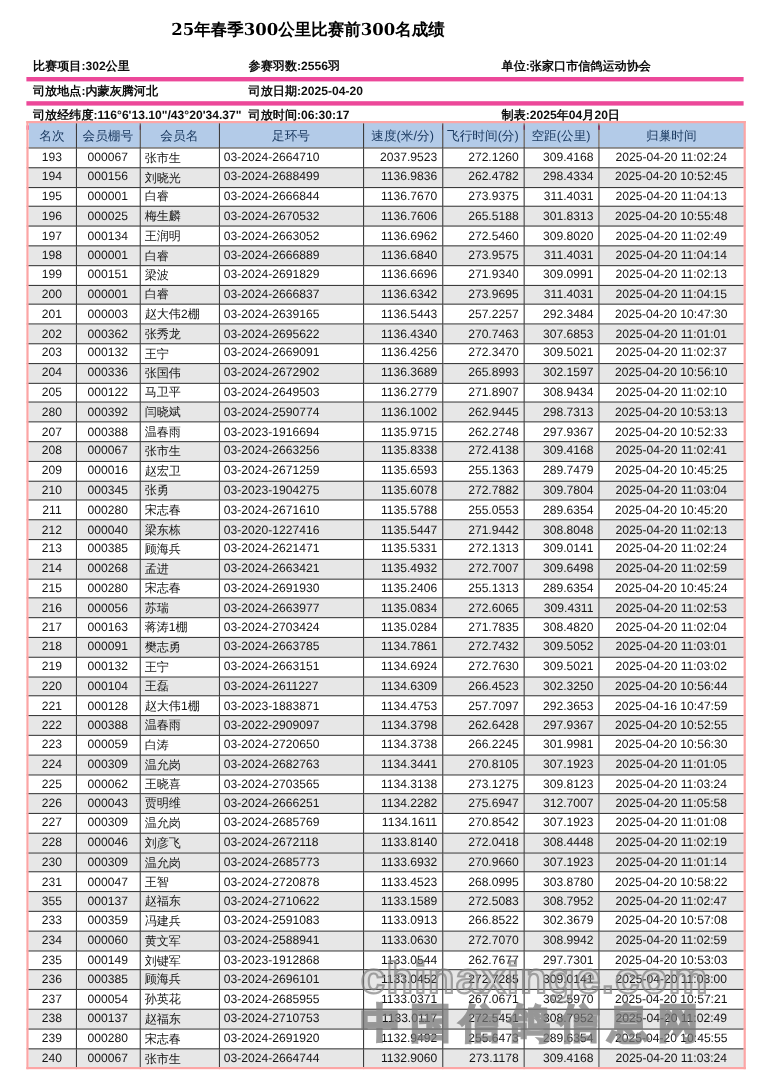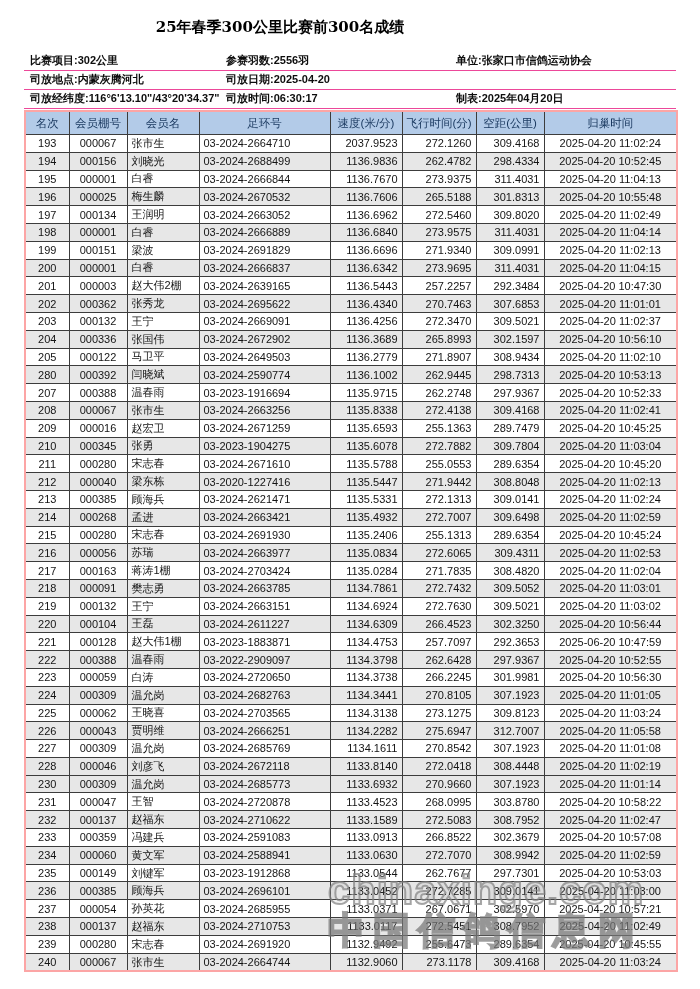--- a/index.html
+++ b/index.html
@@ -16,21 +16,21 @@
     overflow:hidden;
   }
   .title{
     position:absolute;top:18px;left:0;width:560px;text-align:center;
     font-size:15px;font-weight:700;color:#000;
     font-family:"DejaVu Serif","Liberation Serif",serif;
   }
   .meta{position:absolute;top:52px;left:24px;width:652px;}
   .meta-row{
     display:grid;grid-template-columns:196px 230px 1fr;
-    border-bottom:1px solid #ec4899;
+    border-bottom:4px solid #ec4899;
     height:17px;align-items:center;
     font-size:11px;font-weight:700;color:#0d0d0d;
     padding:0 2px 1px 6px;
   }
   table.results{
     position:absolute;top:110px;left:24px;width:652px;
     border-collapse:collapse;table-layout:fixed;
     font-size:11px;border:2px solid #fca5a5;
   }
   .results th,.results td{
@@ -392,21 +392,21 @@
         <td class="ac">2025-04-20 10:56:44</td>
       </tr>
       <tr>
         <td class="ac">221</td>
         <td class="ac">000128</td>
         <td class="al name">赵大伟1棚</td>
         <td class="al">03-2023-1883871</td>
         <td class="ar">1134.4753</td>
         <td class="ar">257.7097</td>
         <td class="ar">292.3653</td>
-        <td class="ac">2025-06-20 10:47:59</td>
+        <td class="ac">2025-04-16 10:47:59</td>
       </tr>
       <tr class="zebra">
         <td class="ac">222</td>
         <td class="ac">000388</td>
         <td class="al name">温春雨</td>
         <td class="al">03-2022-2909097</td>
         <td class="ar">1134.3798</td>
         <td class="ar">262.6428</td>
         <td class="ar">297.9367</td>
         <td class="ac">2025-04-20 10:52:55</td>
@@ -485,21 +485,21 @@
         <td class="ac">231</td>
         <td class="ac">000047</td>
         <td class="al name">王智</td>
         <td class="al">03-2024-2720878</td>
         <td class="ar">1133.4523</td>
         <td class="ar">268.0995</td>
         <td class="ar">303.8780</td>
         <td class="ac">2025-04-20 10:58:22</td>
       </tr>
       <tr class="zebra">
-        <td class="ac">232</td>
+        <td class="ac">355</td>
         <td class="ac">000137</td>
         <td class="al name">赵福东</td>
         <td class="al">03-2024-2710622</td>
         <td class="ar">1133.1589</td>
         <td class="ar">272.5083</td>
         <td class="ar">308.7952</td>
         <td class="ac">2025-04-20 11:02:47</td>
       </tr>
       <tr>
         <td class="ac">233</td>

